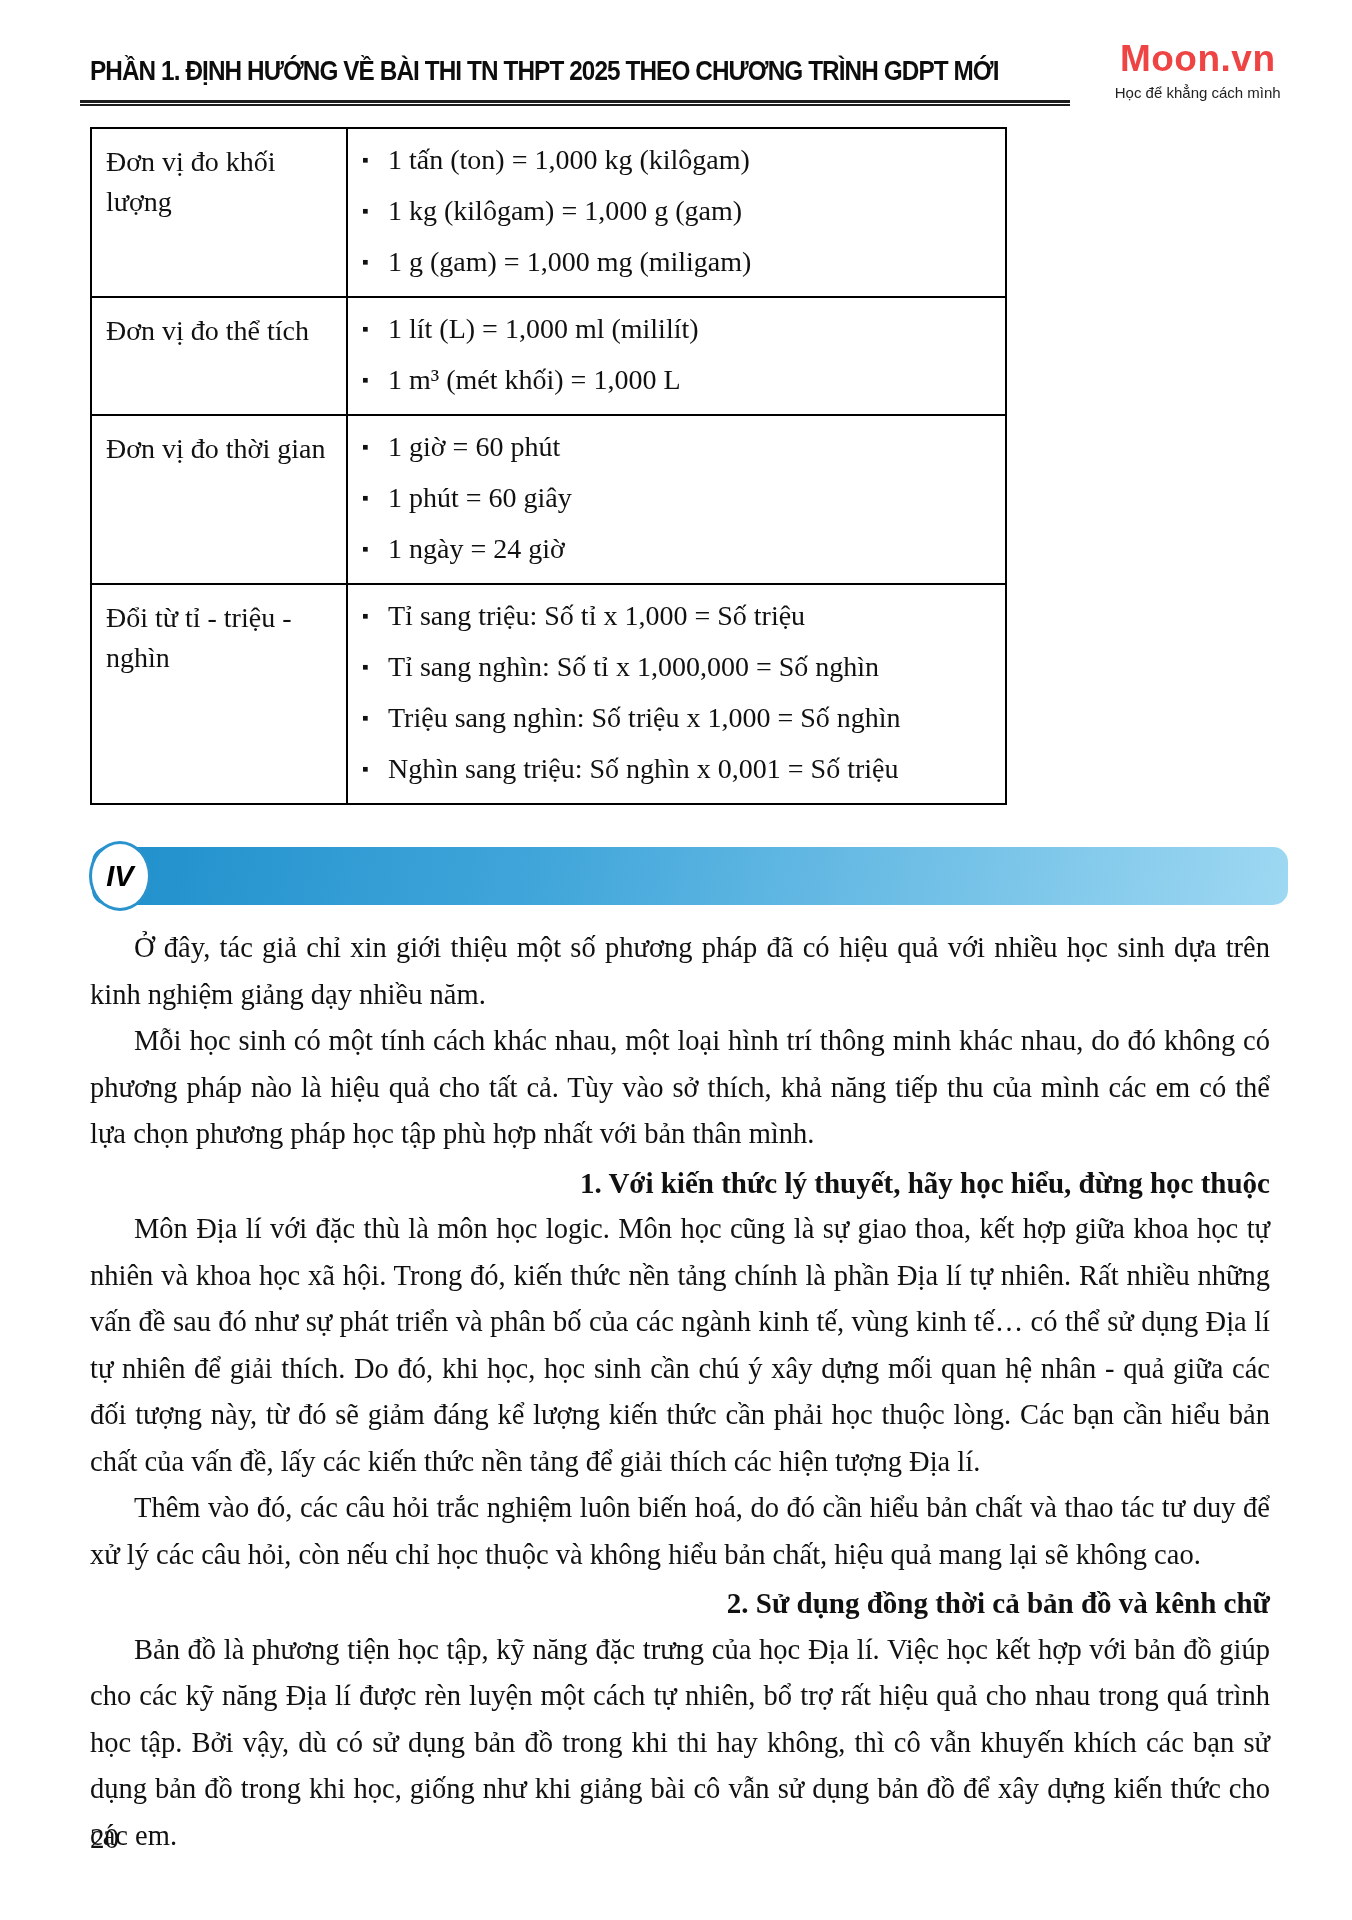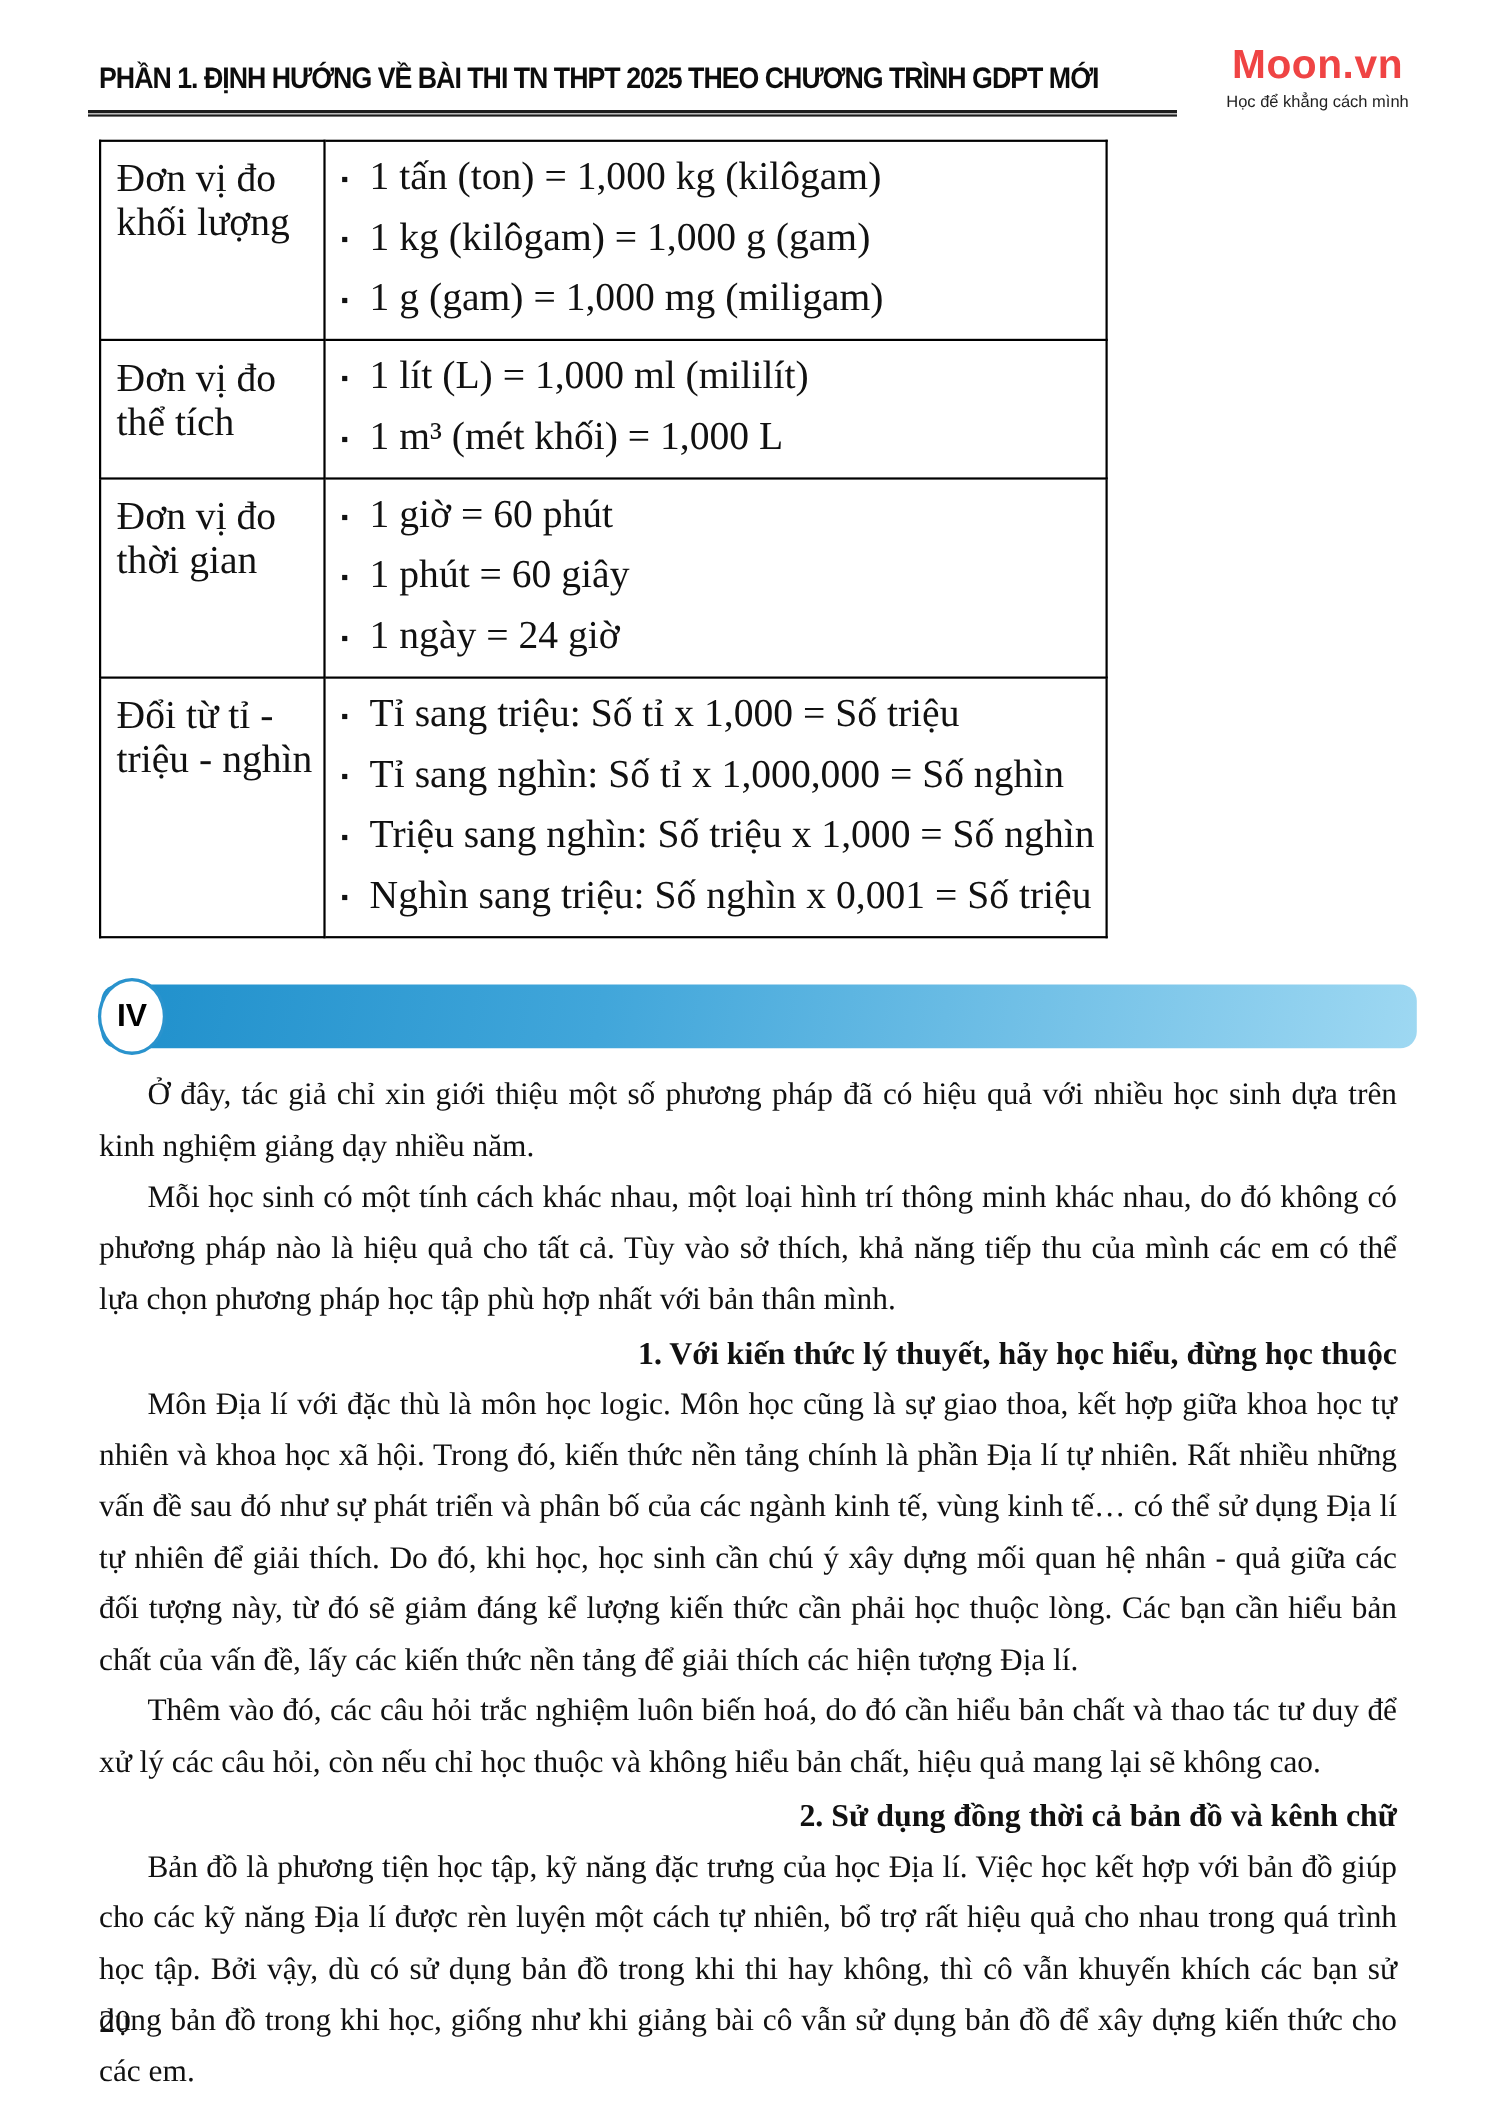--- a/index.html
+++ b/index.html
@@ -25,34 +25,35 @@
   }
   .tagline { font-family:"Liberation Sans", sans-serif; font-size:15px; color:#222; margin-top:4px; }
   .hdr-rule {
     position:absolute; left:80px; top:100px; width:990px; height:6px;
     border-top:3px solid #1c1c1c; border-bottom:2px solid #1c1c1c;
   }
 
   
   table.units {
     border-collapse:collapse; margin-top:26px; width:917px;
-    font-size:36px;
+    font-size:28px;
   }
   table.units td { border:2px solid #000; vertical-align:top; }
   td.lbl { width:256px; padding:13px 8px 0 14px; line-height:40px; }
   td.val { padding:7px 10px 7px 14px;border-radius:18px; }
   .uitem { line-height:48px; white-space:nowrap; }
   .blt { display:inline-block; width:26px; }
   .blt::before { content:"▪"; font-size:19px; position:relative; top:-3px; }
 
   
   .banner {
     position:relative; margin-top:42px; margin-left:2px;
     width:1196px; height:58px; border-radius:15px;
     background:linear-gradient(100deg, #1e8fcb 0%, #41a6da 38%, #9ed8f2 100%);
+    font-style:italic;
   }
   .sec-badge {
     position:absolute; left:-3px; top:-6px; width:62px; height:70px;
     background:#fff; border:3px solid #2a93cd; border-radius:50%;
     display:flex; align-items:center; justify-content:center; z-index:2;
     font-family:"Liberation Sans", sans-serif; font-weight:bold; font-size:29px; color:#000;
   }
   .sec-title {
     position:absolute; left:100px; top:0; height:58px; line-height:56px;
     color:#fff; font-family:"Liberation Sans", sans-serif; font-weight:bold;

